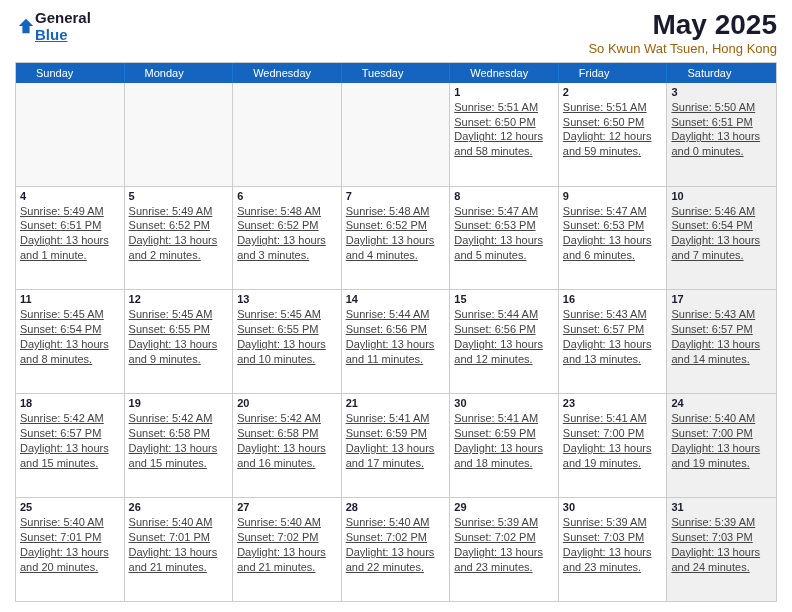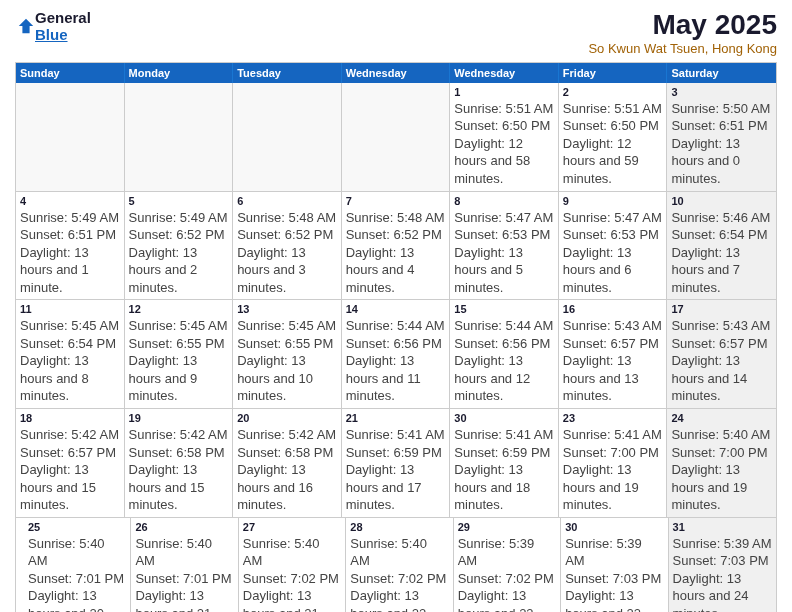--- a/index.html
+++ b/index.html
@@ -71,60 +71,61 @@
       border: 1px solid #ccc;
     }
     .cal-header {
       display: grid;
       grid-template-columns: repeat(7, 1fr);
       background: #1565c0;
     }
     .cal-header-cell {
       color: #fff;
       font-size: 11px;
-      font-weight: bold;
-      padding: 4px 4px;
+      font-weight: normal;
+      padding: 4px 20px;
       text-align: left;
       border-right: 1px solid #1976d2;
     }
     .cal-header-cell:last-child { border-right: none; }
     .cal-body {
       flex: 1;
       display: flex;
       flex-direction: column;
     }
     .cal-row {
       display: grid;
       grid-template-columns: repeat(7, 1fr);
       flex: 1;
       border-bottom: 1px solid #ccc;
     }
-    .cal-row:last-child { border-bottom: none; margin-left: 8px; }
+    .cal-row:last-child { border-bottom: none; }
     .cal-cell {
       border-right: 1px solid #ccc;
       padding: 3px 4px;
       font-size: 8.5px;
       color: #333;
       vertical-align: top;
       overflow: hidden;
       background: #fff;
     }
     .cal-cell:last-child { border-right: none; }
     .cal-cell.empty { background: #f8f8f8; }
     .cal-cell.shaded { background: #f0f0f0; }
     .day-number {
       font-size: 11px;
       font-weight: bold;
       color: #1a1a2e;
       margin-bottom: 2px;
     }
     .cell-text {
-      font-size: 13px;
+      font-size: 11px;
       color: #444;
       line-height: 1.35;
+      text-decoration: underline;
     }
   </style>
 </head>
 <body>
 
 <div class="page">
   <div class="header">
     <div class="logo">
       <svg class="logo-icon" viewBox="0 0 20 20">
         <polygon points="10,2 18,10 14,10 14,18 6,18 6,10 2,10" fill="#1565c0"></polygon>
@@ -137,22 +138,22 @@
     <div class="title-block">
       <div class="calendar-title">May 2025</div>
       <div class="calendar-subtitle">So Kwun Wat Tsuen, Hong Kong</div>
     </div>
   </div>
 
   <div class="calendar">
     <div class="cal-header">
     <div class="cal-header-cell">Sunday</div>
         <div class="cal-header-cell">Monday</div>
+        <div class="cal-header-cell">Wednesday</div>
         <div class="cal-header-cell">Tuesday</div>
-        <div class="cal-header-cell">Wednesday</div>
         <div class="cal-header-cell">Wednesday</div>
         <div class="cal-header-cell">Friday</div>
         <div class="cal-header-cell">Saturday</div>
       </div>
     <div class="cal-body">
     <div class="cal-row">
           <div class="cal-cell empty"></div>
           <div class="cal-cell empty"></div>
           <div class="cal-cell empty"></div>
           <div class="cal-cell empty"></div>

